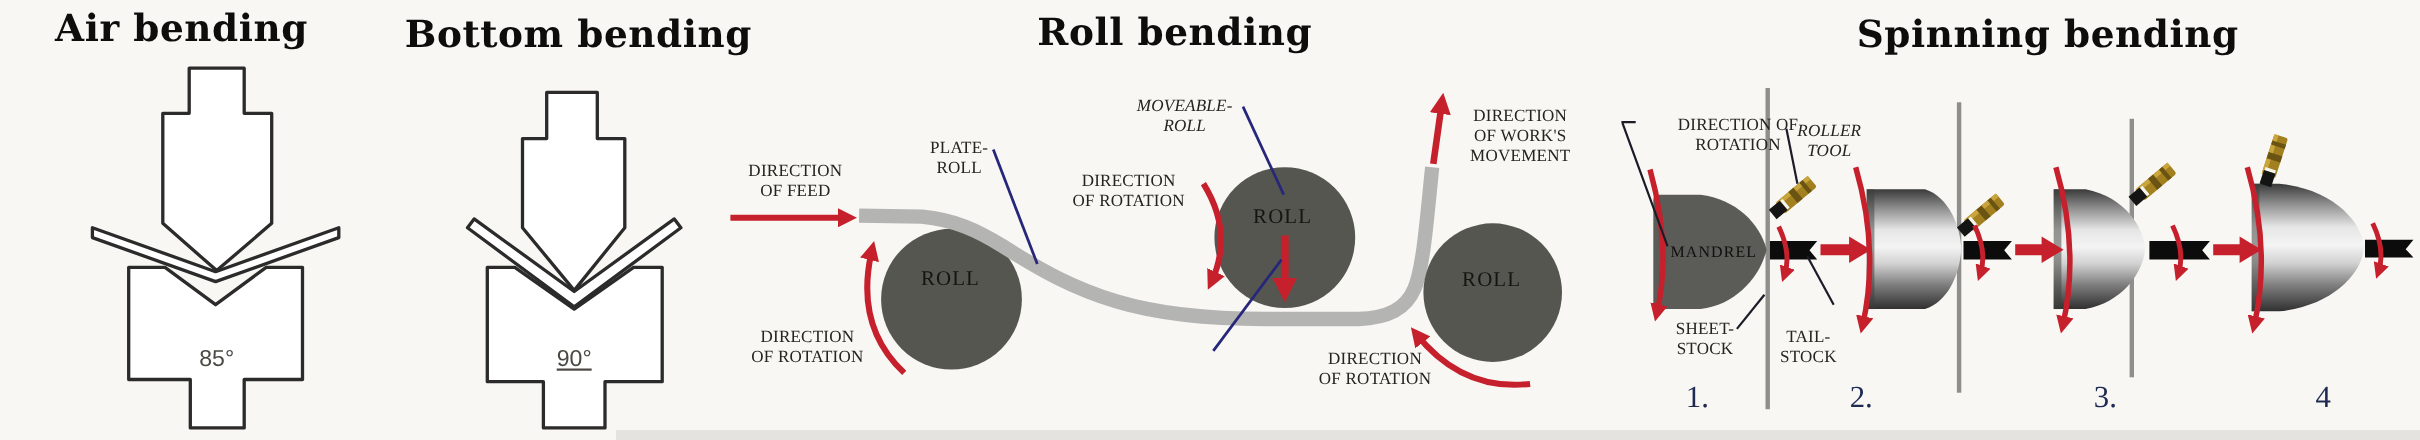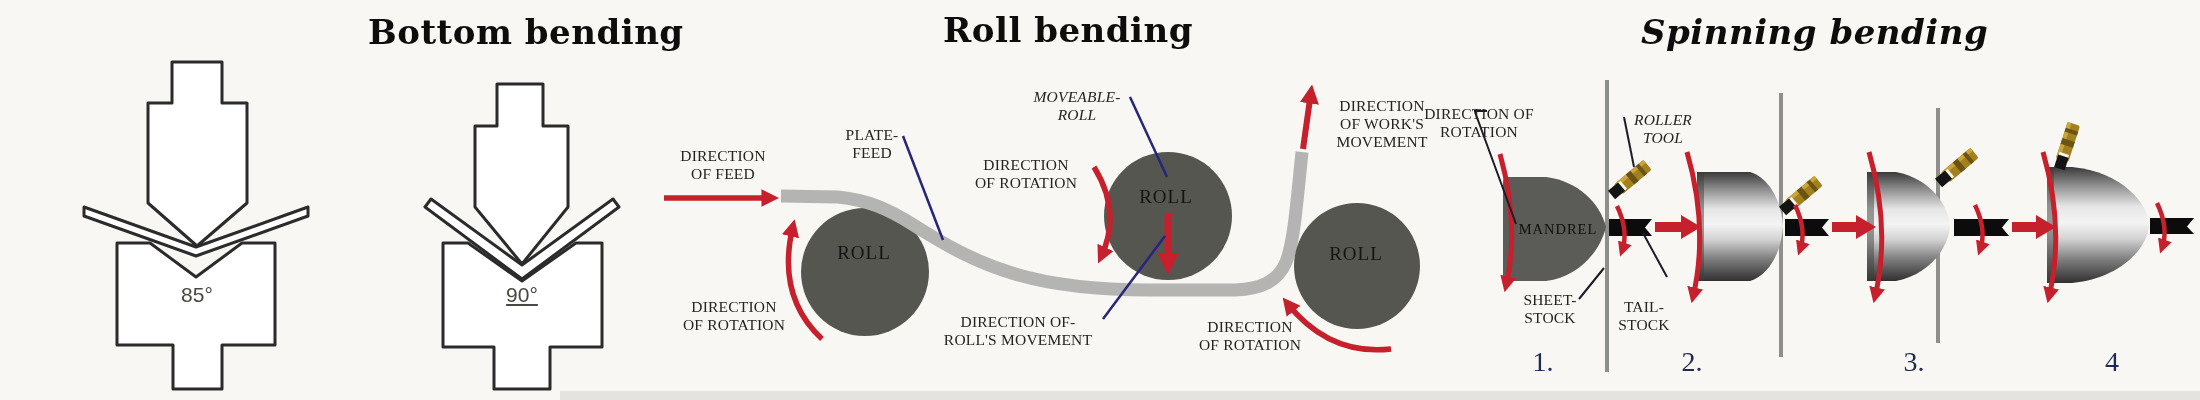--- a/index.html
+++ b/index.html
@@ -14,21 +14,21 @@
     font-size:34px; color:var(--title-color,#0e0d0b); text-align:center;
     letter-spacing:.5px; white-space:nowrap;
   }
   .lbl{
     position:absolute; font-family:"Liberation Serif",serif; font-size:15.5px;
     line-height:1.16; color:var(--label-color,#26241f); white-space:pre-line;
     text-align:center; letter-spacing:.2px;
   }
   .angle{
     position:absolute; font-family:"Liberation Sans",sans-serif; font-size:21px;
-    color:var(--angle-color,#4a4842); text-align:center;
+    color:var(--angle-color,#4a4842); text-align:center;margin-top:32px;
   }
   .stage{
     position:absolute; font-family:"Liberation Serif",serif; font-size:28px;
     color:var(--stage-navy,#1f2a52); text-align:center;
   }
   .rolltext{ font-family:"Liberation Serif",serif; letter-spacing:1px; }
 </style>
 </head>
 <body>
 
@@ -148,46 +148,45 @@
 
       <g stroke="var(--black-line,#1c1c28)" stroke-width="2" fill="none">
         <path d="M1474,111 L1487,111 M1475,112 L1516,224"></path>
         <path d="M1624,117 L1634,167"></path>
         <path d="M1667,277 L1643,233"></path>
         <path d="M1579,299 L1604,268"></path>
       </g>
     </g>
   </svg>
 
+  <div class="title" style="left:20px;top:6px;width:290px;">Air bending</div>
   <div class="title" style="left:368px;top:12px;width:305px;">Bottom bending</div>
   <div class="title" style="left:918px;top:10px;width:300px;">Roll bending</div>
-  <div class="title" style="left:1641px;top:12px;width:345px;font-style:italic;">Spinning bending</div>
+  <div class="title" style="left:1688px;top:12px;width:345px;">Spinning bending</div>
 
   <div class="angle" style="left:166px;top:283px;width:62px;">85°</div>
   <div class="angle" style="left:491px;top:283px;width:62px;text-decoration:underline;">90°</div>
 
   <div class="lbl" style="left:662px;top:147px;width:122px;">DIRECTION
 OF FEED</div>
   <div class="lbl" style="left:818px;top:126px;width:108px;">PLATE-
-FEED</div>
+ROLL</div>
   <div class="lbl" style="left:664px;top:298px;width:140px;">DIRECTION
 OF ROTATION</div>
   <div class="lbl" style="left:956px;top:156px;width:140px;">DIRECTION
 OF ROTATION</div>
   <div class="lbl" style="left:1016px;top:88px;width:122px;font-style:italic;">MOVEABLE-
 ROLL</div>
-  <div class="lbl" style="left:922px;top:313px;width:192px;">DIRECTION OF-
-ROLL'S MOVEMENT</div>
   <div class="lbl" style="left:1318px;top:97px;width:128px;">DIRECTION
 OF WORK'S
 MOVEMENT</div>
   <div class="lbl" style="left:1180px;top:318px;width:140px;">DIRECTION
 OF ROTATION</div>
 
-  <div class="lbl" style="left:1415px;top:105px;width:128px;">DIRECTION OF
+  <div class="lbl" style="left:1516px;top:105px;width:128px;">DIRECTION OF
 ROTATION</div>
   <div class="lbl" style="left:1626px;top:111px;width:74px;font-style:italic;">ROLLER
 TOOL</div>
   <div class="lbl" style="left:1612px;top:271px;width:64px;margin-top:27px;">TAIL-
 STOCK</div>
   <div class="lbl" style="left:1514px;top:291px;width:72px;">SHEET-
 STOCK</div>
 
   <div class="stage" style="left:1523px;top:346px;width:40px;">1.</div>
   <div class="stage" style="left:1672px;top:346px;width:40px;">2.</div>

